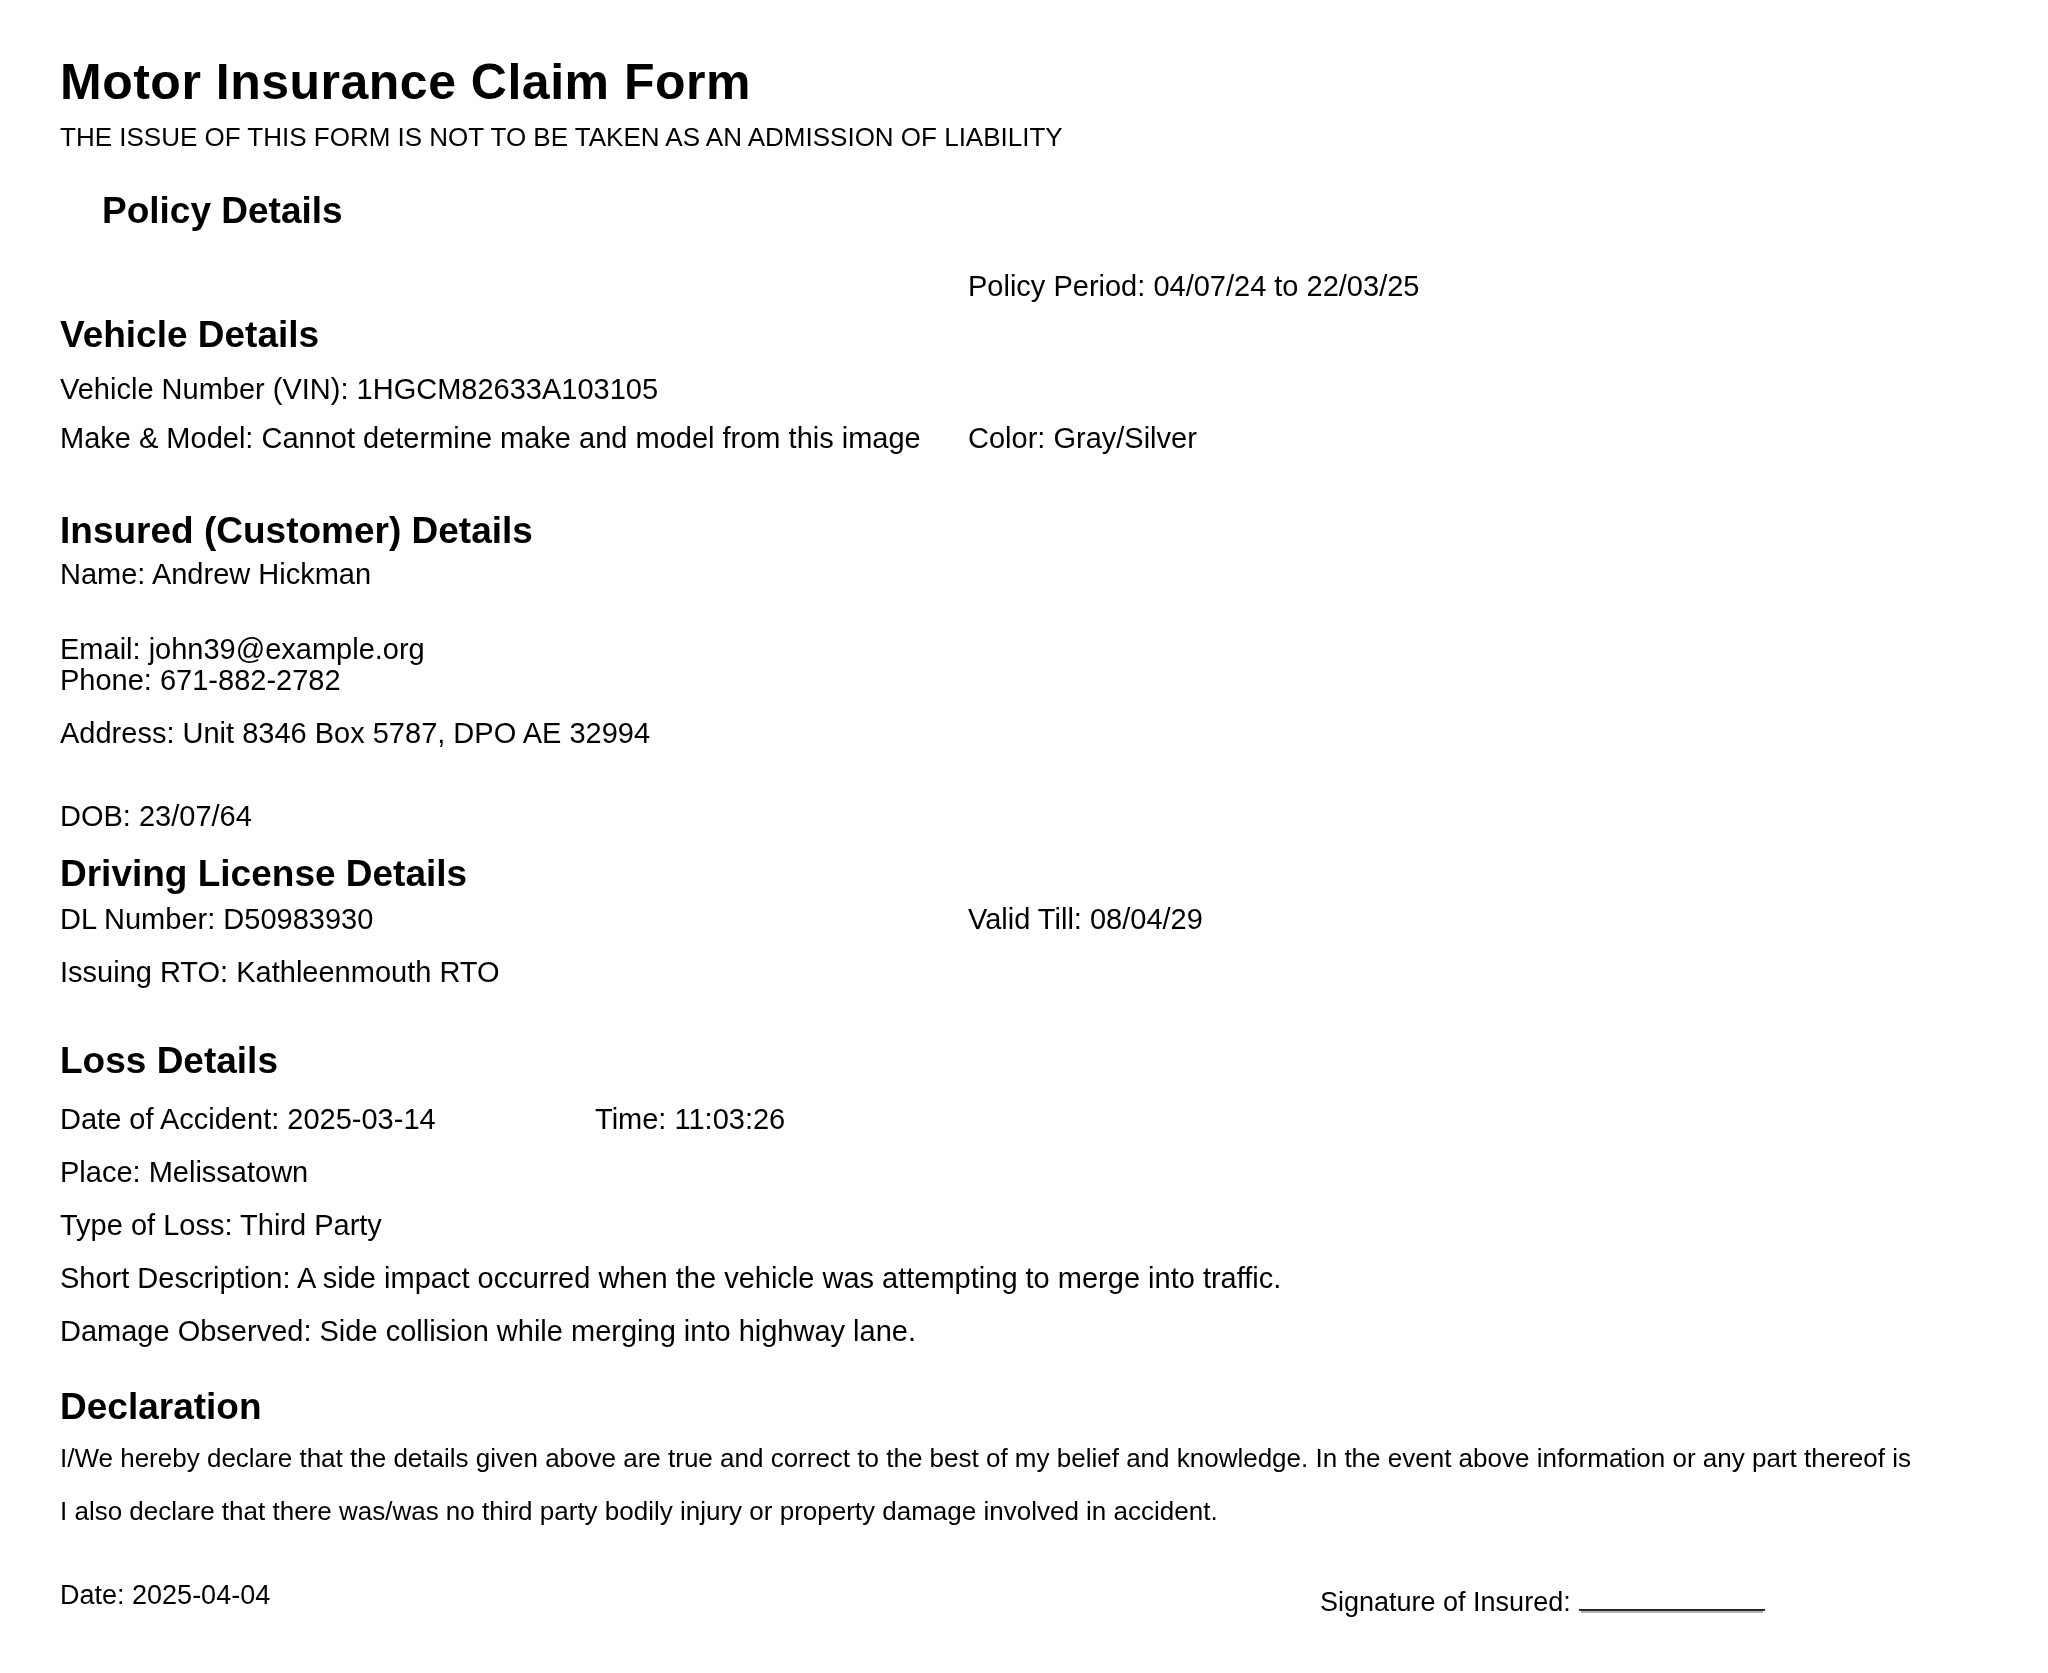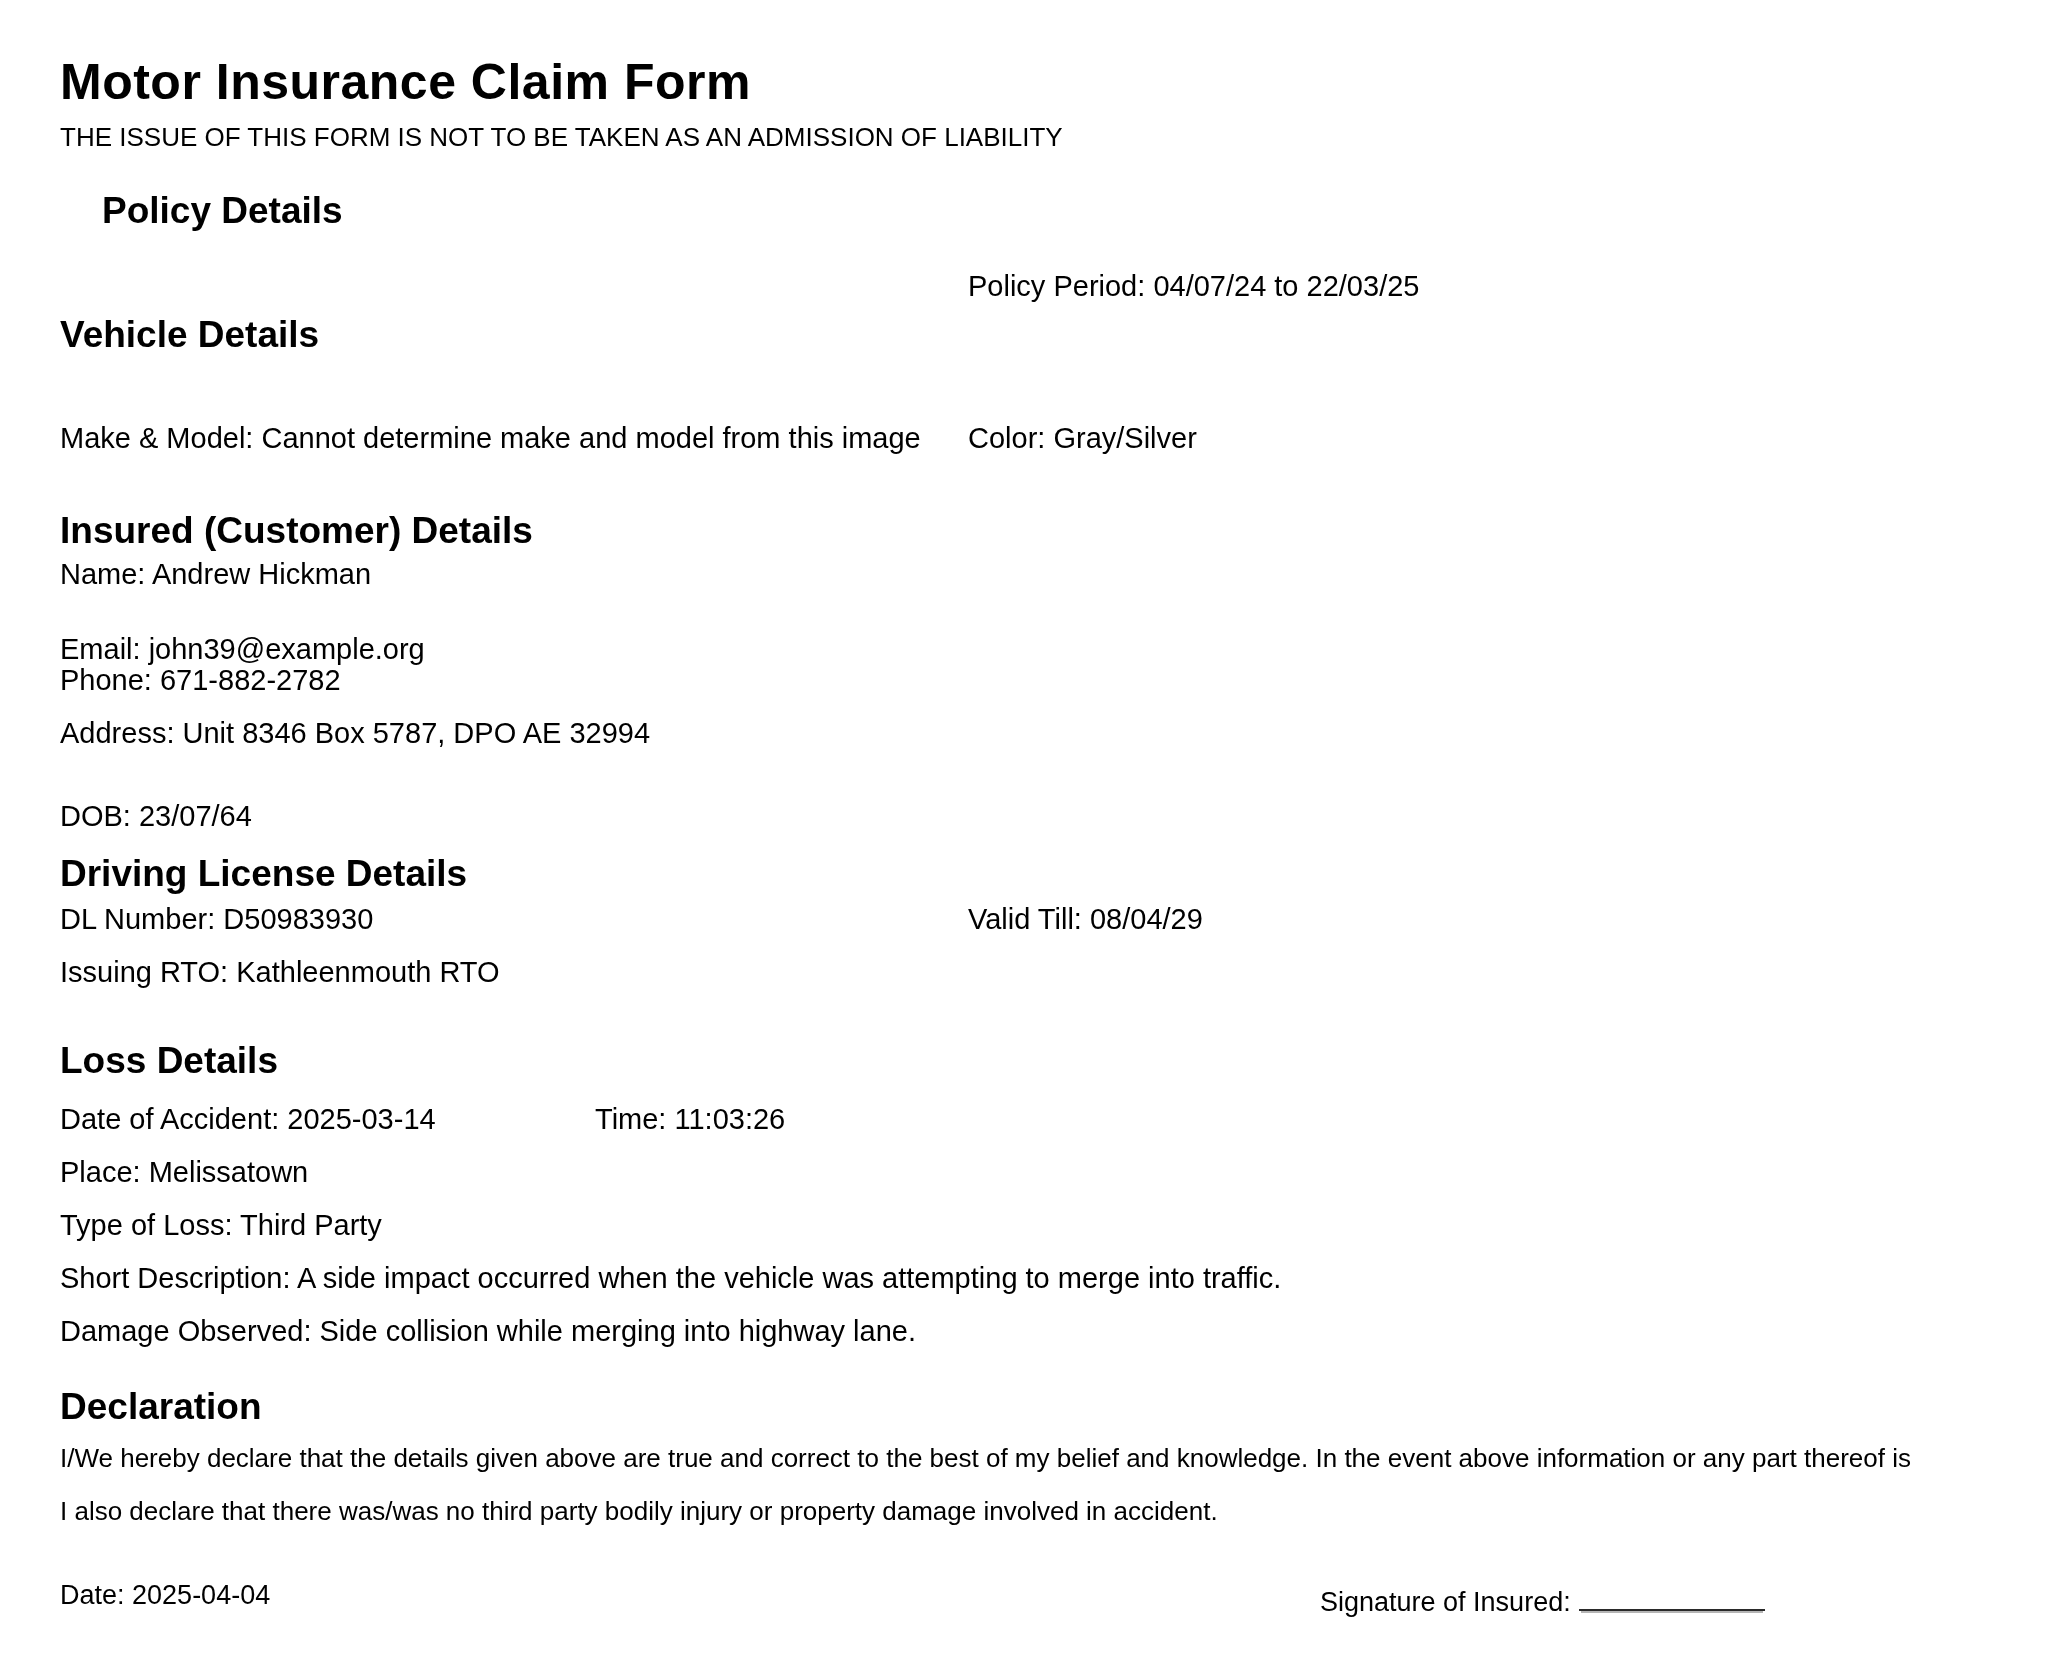--- a/index.html
+++ b/index.html
@@ -38,20 +38,24 @@
   <div class="t sub" style="left:60px; top:124px;">THE ISSUE OF THIS FORM IS NOT TO BE TAKEN AS AN ADMISSION OF LIABILITY</div>
   <div class="t title" style="left:60px; top:57px;">Motor Insurance Claim Form</div>
 
   <div class="t h" style="left:60px; top:192px;margin-left:42px;">Policy Details</div>
   <div class="t b" style="left:968px; top:248px;margin-top:24px;">
     <span>Policy Period:</span>
     <span>04/07/24 to 22/03/25</span>
   </div>
 
   <div class="t h" style="left:60px; top:316px;">Vehicle Details</div>
+  <div class="t b" style="left:60px; top:375px;">
+    <span>Vehicle Number (VIN):</span>
+    <span>1HGCM82633A103105</span>
+  </div>
   <div class="t b" style="left:60px; top:424px;">
     <span>Make &amp; Model:</span>
     <span>Cannot determine make and model from this image</span>
   </div>
   <div class="t b" style="left:968px; top:424px;">
     <span>Color:</span>
     <span>Gray/Silver</span>
   </div>
 
   <div class="t h" style="left:60px; top:512px;">Insured (Customer) Details</div>

